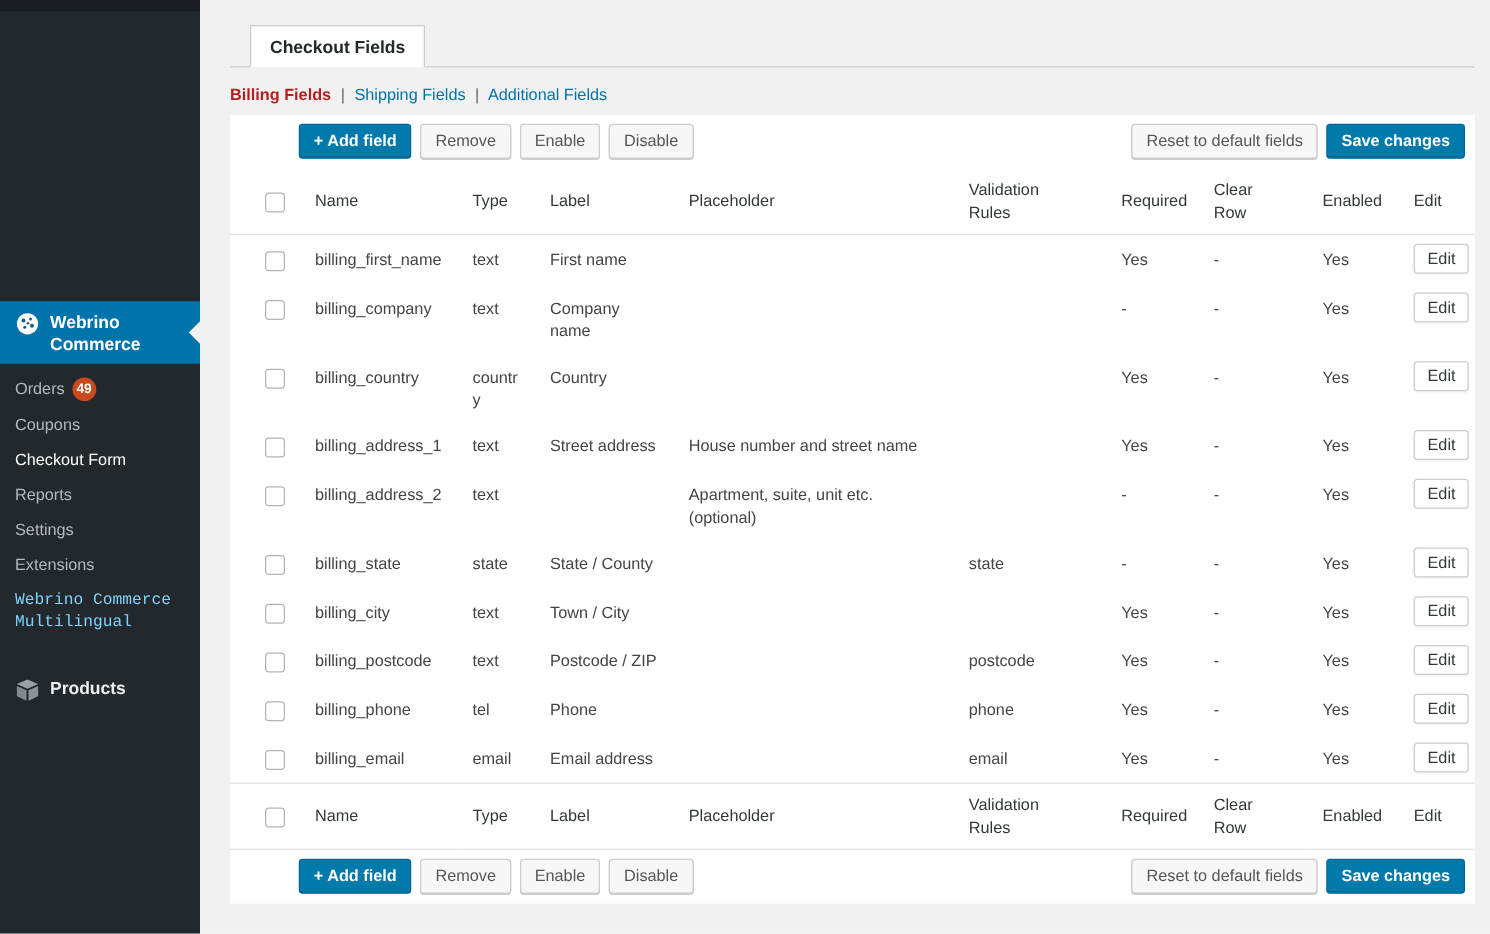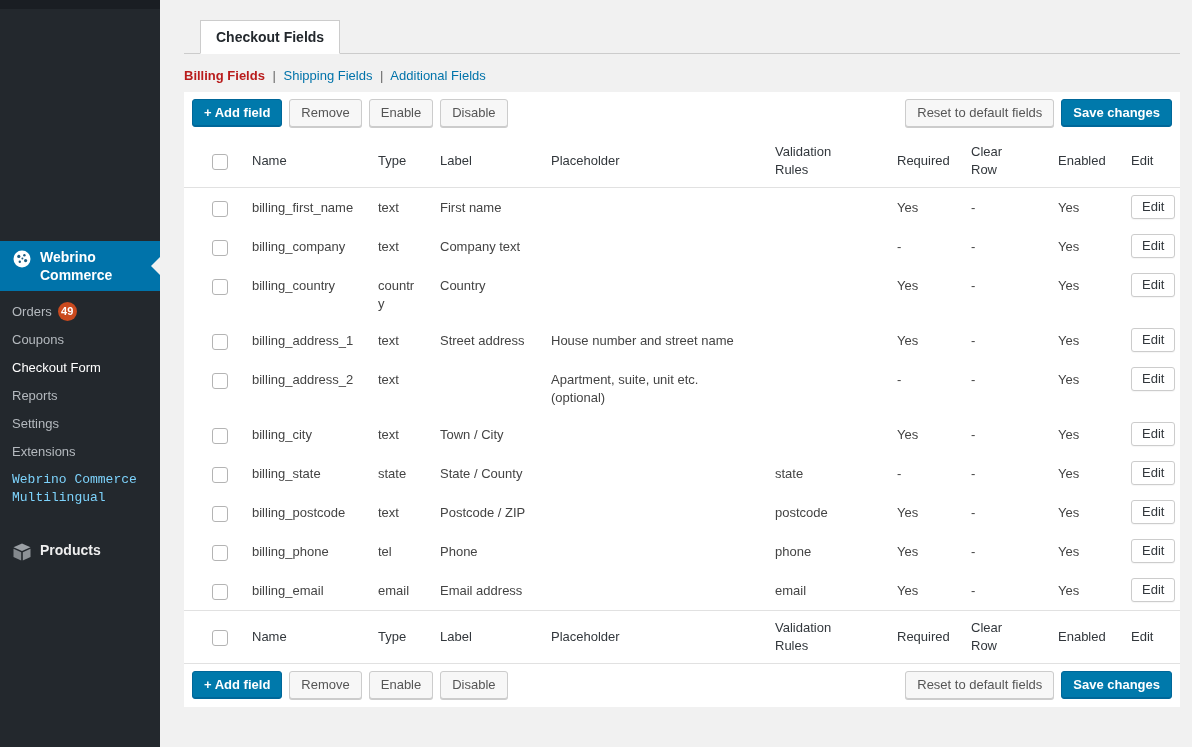--- a/index.html
+++ b/index.html
@@ -70,20 +70,21 @@
   }
   .subnav { margin: 13px 0 7px 0; font-size: 13px; line-height: 18px; }
   .subnav .subnav-current { font-weight: 700; color: #b91c1c; }
   .subnav .subnav-link { color: var(--link-blue, #0073aa); text-decoration: none; cursor: pointer; }
   .subnav .sep { color: #666; margin: 0 4px; }
 
   .panel { background: #fff; width: 996px; }
   .toolbar {
     display: flex; justify-content: space-between; align-items: center;
     padding: 7px 8px 8px 8px;
+    margin-left: 47px;
   }
   .btn-group { display: flex; gap: 7px; align-items: center; }
   .btn {
     display: inline-block; height: 28px; line-height: 26px;
     padding: 0 11px; font-size: 13px; border-radius: 3px;
     cursor: pointer; white-space: nowrap;
     font-family: inherit;
   }
   .btn-primary {
     background: var(--accent-blue, #0079ab); color: #fff;
@@ -257,21 +258,21 @@
               <td></td>
               <td>Yes</td>
               <td>-</td>
               <td>Yes</td>
               <td class="edit-cell"><button class="edit-btn">Edit</button></td>
             </tr>
             <tr>
               <td class="check-col"><input type="checkbox" style=""></td>
               <td>billing_company</td>
               <td>text</td>
-              <td>Company text</td>
+              <td>Company name</td>
               <td></td>
               <td></td>
               <td>-</td>
               <td>-</td>
               <td>Yes</td>
               <td class="edit-cell"><button class="edit-btn">Edit</button></td>
             </tr>
             <tr>
               <td class="check-col"><input type="checkbox" style=""></td>
               <td>billing_country</td>
@@ -303,38 +304,38 @@
               <td></td>
               <td>Apartment, suite, unit etc. (optional)</td>
               <td></td>
               <td>-</td>
               <td>-</td>
               <td>Yes</td>
               <td class="edit-cell"><button class="edit-btn">Edit</button></td>
             </tr>
             <tr>
               <td class="check-col"><input type="checkbox" style=""></td>
-              <td>billing_city</td>
-              <td>text</td>
-              <td>Town / City</td>
-              <td></td>
-              <td></td>
-              <td>Yes</td>
-              <td>-</td>
-              <td>Yes</td>
-              <td class="edit-cell"><button class="edit-btn">Edit</button></td>
-            </tr>
-            <tr>
-              <td class="check-col"><input type="checkbox" style=""></td>
               <td>billing_state</td>
               <td>state</td>
               <td>State / County</td>
               <td></td>
               <td>state</td>
               <td>-</td>
+              <td>-</td>
+              <td>Yes</td>
+              <td class="edit-cell"><button class="edit-btn">Edit</button></td>
+            </tr>
+            <tr>
+              <td class="check-col"><input type="checkbox" style=""></td>
+              <td>billing_city</td>
+              <td>text</td>
+              <td>Town / City</td>
+              <td></td>
+              <td></td>
+              <td>Yes</td>
               <td>-</td>
               <td>Yes</td>
               <td class="edit-cell"><button class="edit-btn">Edit</button></td>
             </tr>
             <tr>
               <td class="check-col"><input type="checkbox" style=""></td>
               <td>billing_postcode</td>
               <td>text</td>
               <td>Postcode / ZIP</td>
               <td></td>

